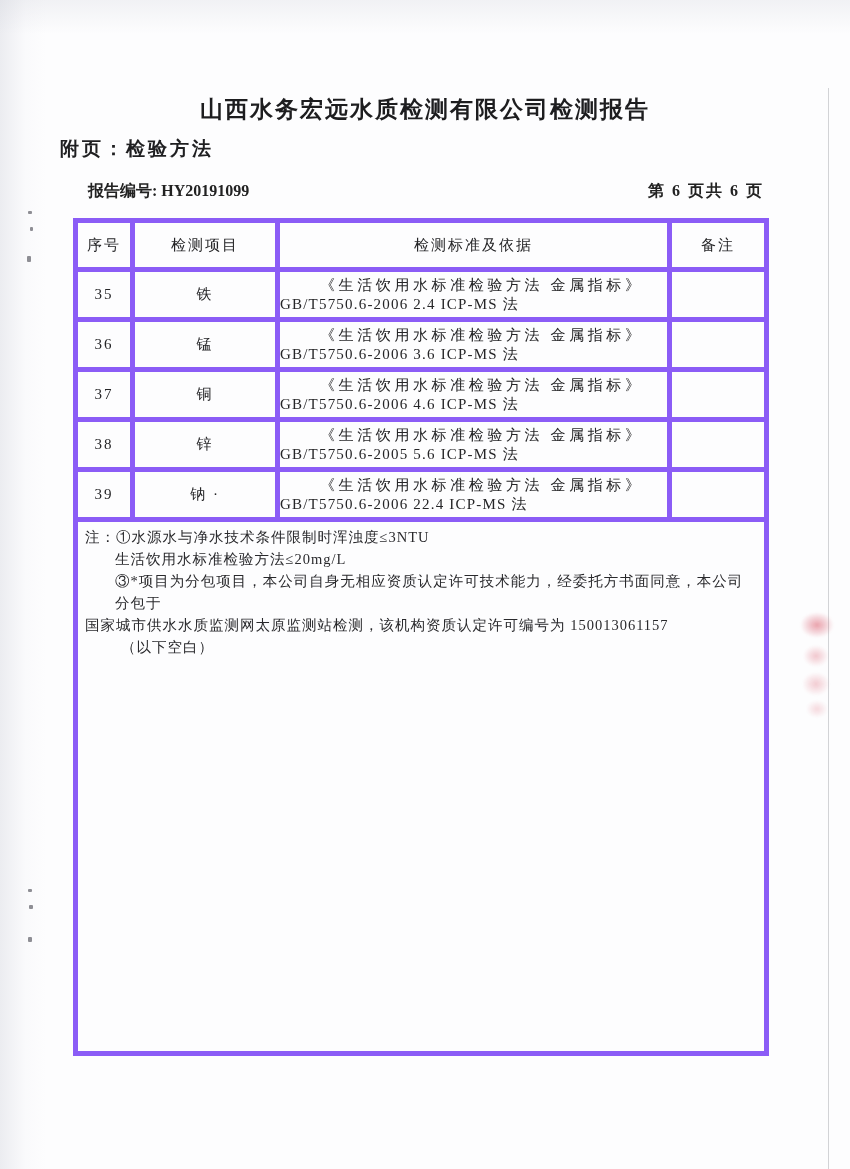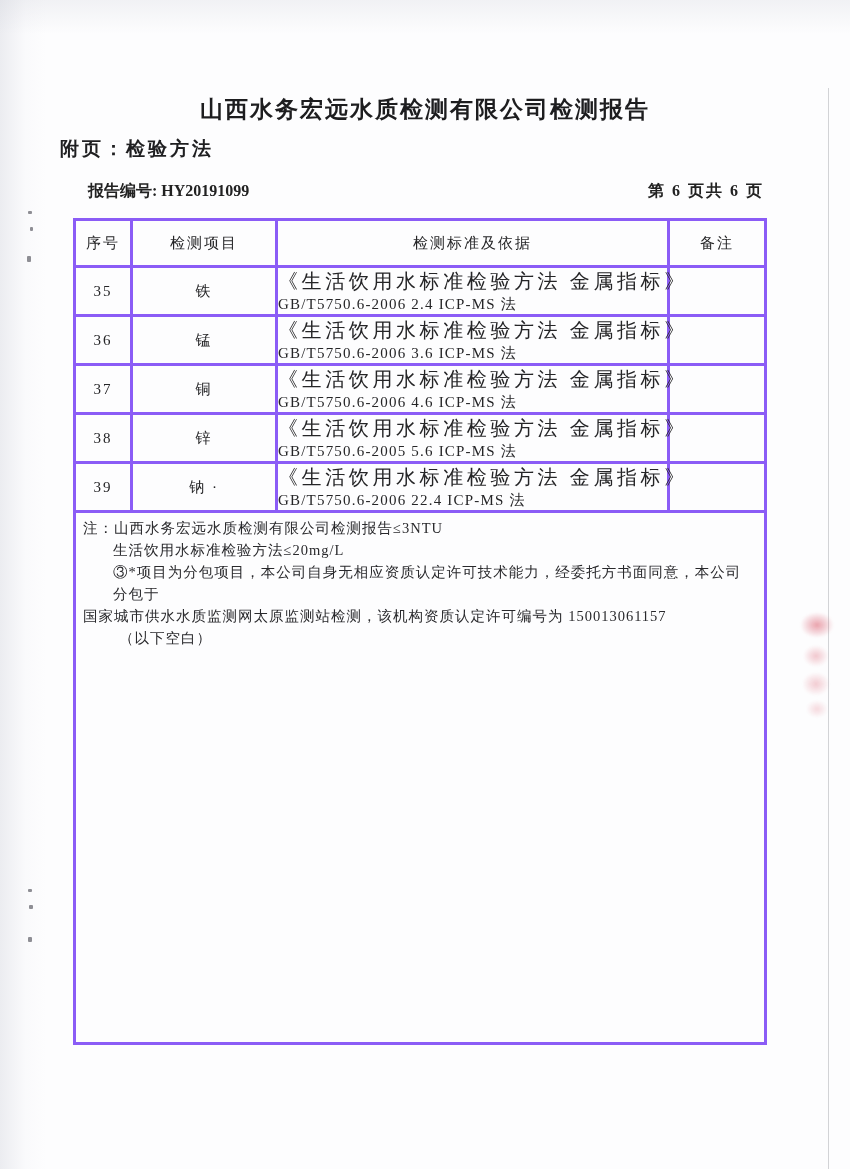--- a/index.html
+++ b/index.html
@@ -37,33 +37,33 @@
     font-size:16px;font-weight:bold;color:#222;
   }
   .meta .pageno{font-weight:bold;letter-spacing:2px;margin-left:20px;}
   
   .report-table{
     position:absolute;left:73px;top:218px;
     border-collapse:collapse;table-layout:fixed;width:691px;
     font-size:15px;color:#252527;
   }
   .report-table td,.report-table th{
-    border:3px solid #8b5cf6;
+    border:5px solid #8b5cf6;
     padding:0;vertical-align:middle;
     font-weight:normal;
   }
   .col-no{width:57px;}
   .col-item{width:145px;}
   .col-std{width:392px;}
   .col-remark{width:97px;}
   .report-table thead th{height:44px;text-align:center;letter-spacing:2px;font-size:15px;}
   .report-table tbody td{height:45px;}
   .cell-center{text-align:center;letter-spacing:2px;}
   .std-cell{padding:2px 6px 2px 9px;vertical-align:middle;}
-  .std-l1{letter-spacing:3.6px;font-size:20px;white-space:nowrap;}
+  .std-l1{letter-spacing:3.6px;font-size:15px;white-space:nowrap;margin-left:40px;}
   .std-l2{letter-spacing:1.2px;font-size:15px;white-space:nowrap;}
   .notes-cell{vertical-align:top !important;height:525px !important;padding:4px 8px 0 7px !important;}
   .note-line{font-size:14.5px;line-height:22px;letter-spacing:1px;color:#29292c;}
   .indent1{padding-left:30px;}
   .indent2{padding-left:36px;}
 </style>
 </head>
 <body>
 
 <div class="page">
@@ -148,21 +148,21 @@
         <td class="cell-center">39</td>
         <td class="cell-center">钠 ·</td>
         <td class="std-cell">
           <div class="std-l1">《生活饮用水标准检验方法  金属指标》</div>
           <div class="std-l2">GB/T5750.6-2006  22.4 ICP-MS 法</div>
         </td>
         <td></td>
       </tr>
       <tr>
         <td class="notes-cell" colspan="4">
-          <div class="note-line">注：山西水务宏远水质检测有限公司检测报告≤3NTU</div>
+          <div class="note-line">注：①水源水与净水技术条件限制时浑浊度≤3NTU</div>
           <div class="note-line indent1">生活饮用水标准检验方法≤20mg/L</div>
           <div class="note-line indent1">③*项目为分包项目，本公司自身无相应资质认定许可技术能力，经委托方书面同意，本公司分包于</div>
           <div class="note-line">国家城市供水水质监测网太原监测站检测，该机构资质认定许可编号为 150013061157</div>
           <div class="note-line indent2">（以下空白）</div>
         </td>
       </tr>
     </tbody>
   </table>
 
 </div>

